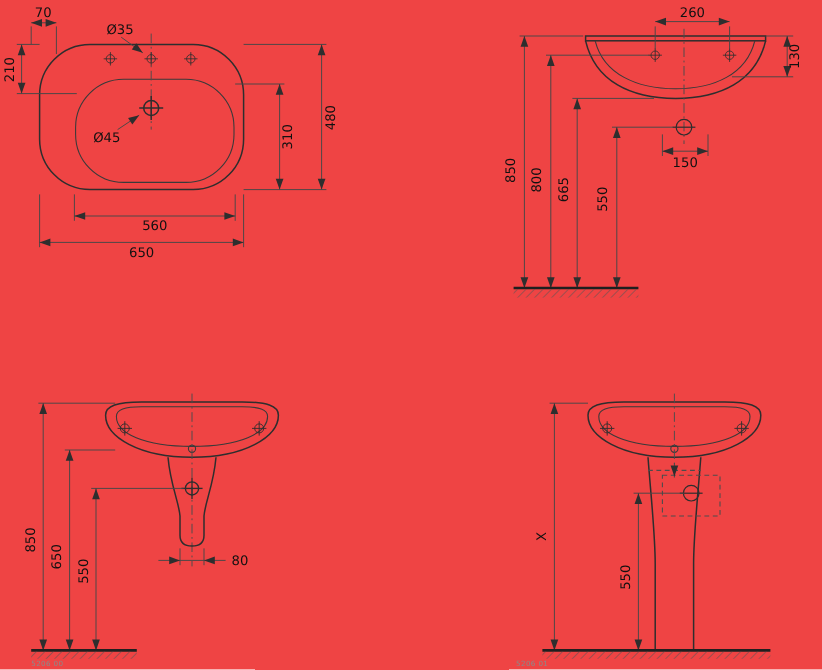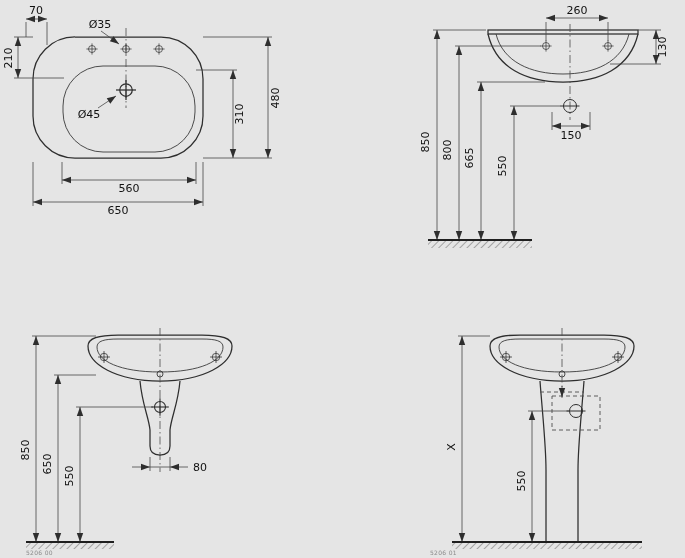--- a/index.html
+++ b/index.html
@@ -1,17 +1,17 @@
 <!DOCTYPE html>
 <html><head>
 <meta charset="utf-8">
 <style>
   html,body{margin:0;padding:0;background:#ffffff;}
   body{width:685px;height:558px;overflow:hidden;font-family:"DejaVu Sans",sans-serif;}
-  .canvas{position:relative;width:685px;height:558px;background:#e5e5e5;}
+  .canvas{position:relative;width:685px;height:558px;background:#ef4444;}
   svg{display:block;}
   .outline{fill:none;stroke:#2e2e2e;stroke-width:1.25;}
   .outline2{fill:none;stroke:#3a3a3a;stroke-width:0.9;}
   .thin{fill:none;stroke:#474747;stroke-width:0.8;}
   .cline{fill:none;stroke:#4c4c4c;stroke-width:0.8;stroke-dasharray:8 3 1.5 3;}
   .dashln{fill:none;stroke:#4c4c4c;stroke-width:0.9;stroke-dasharray:4 3;}
   .floor{stroke:#1f1f1f;stroke-width:2.2;}
   .t{font-family:"DejaVu Sans",sans-serif;font-size:11px;fill:#111;}
   .code{font-family:"DejaVu Sans",sans-serif;font-size:6px;fill:#8a8a8a;letter-spacing:.3px;}
 </style>

